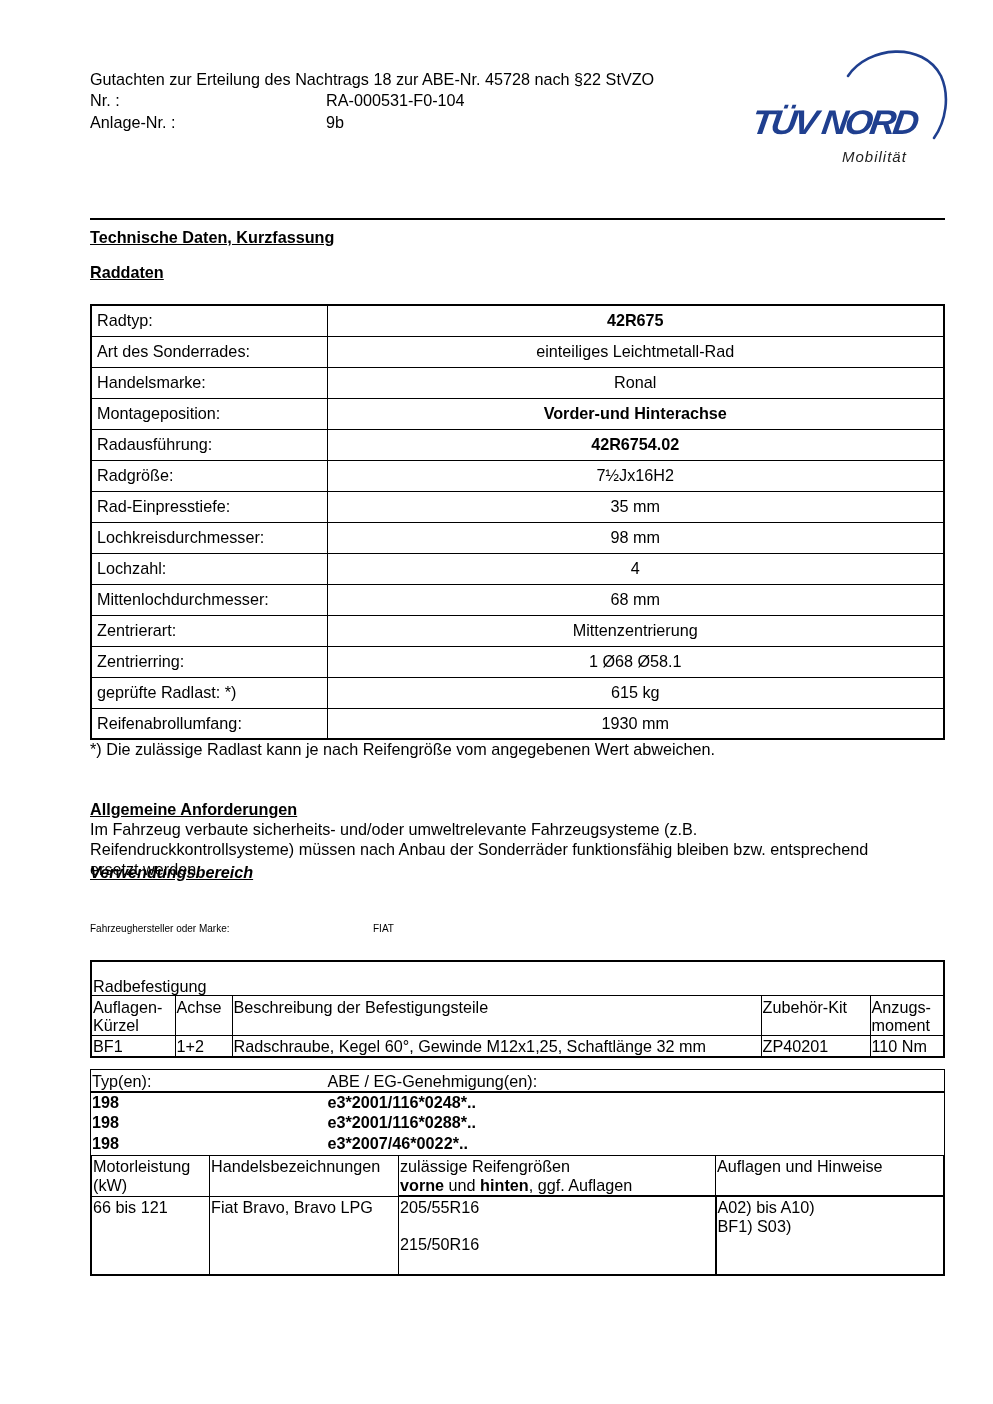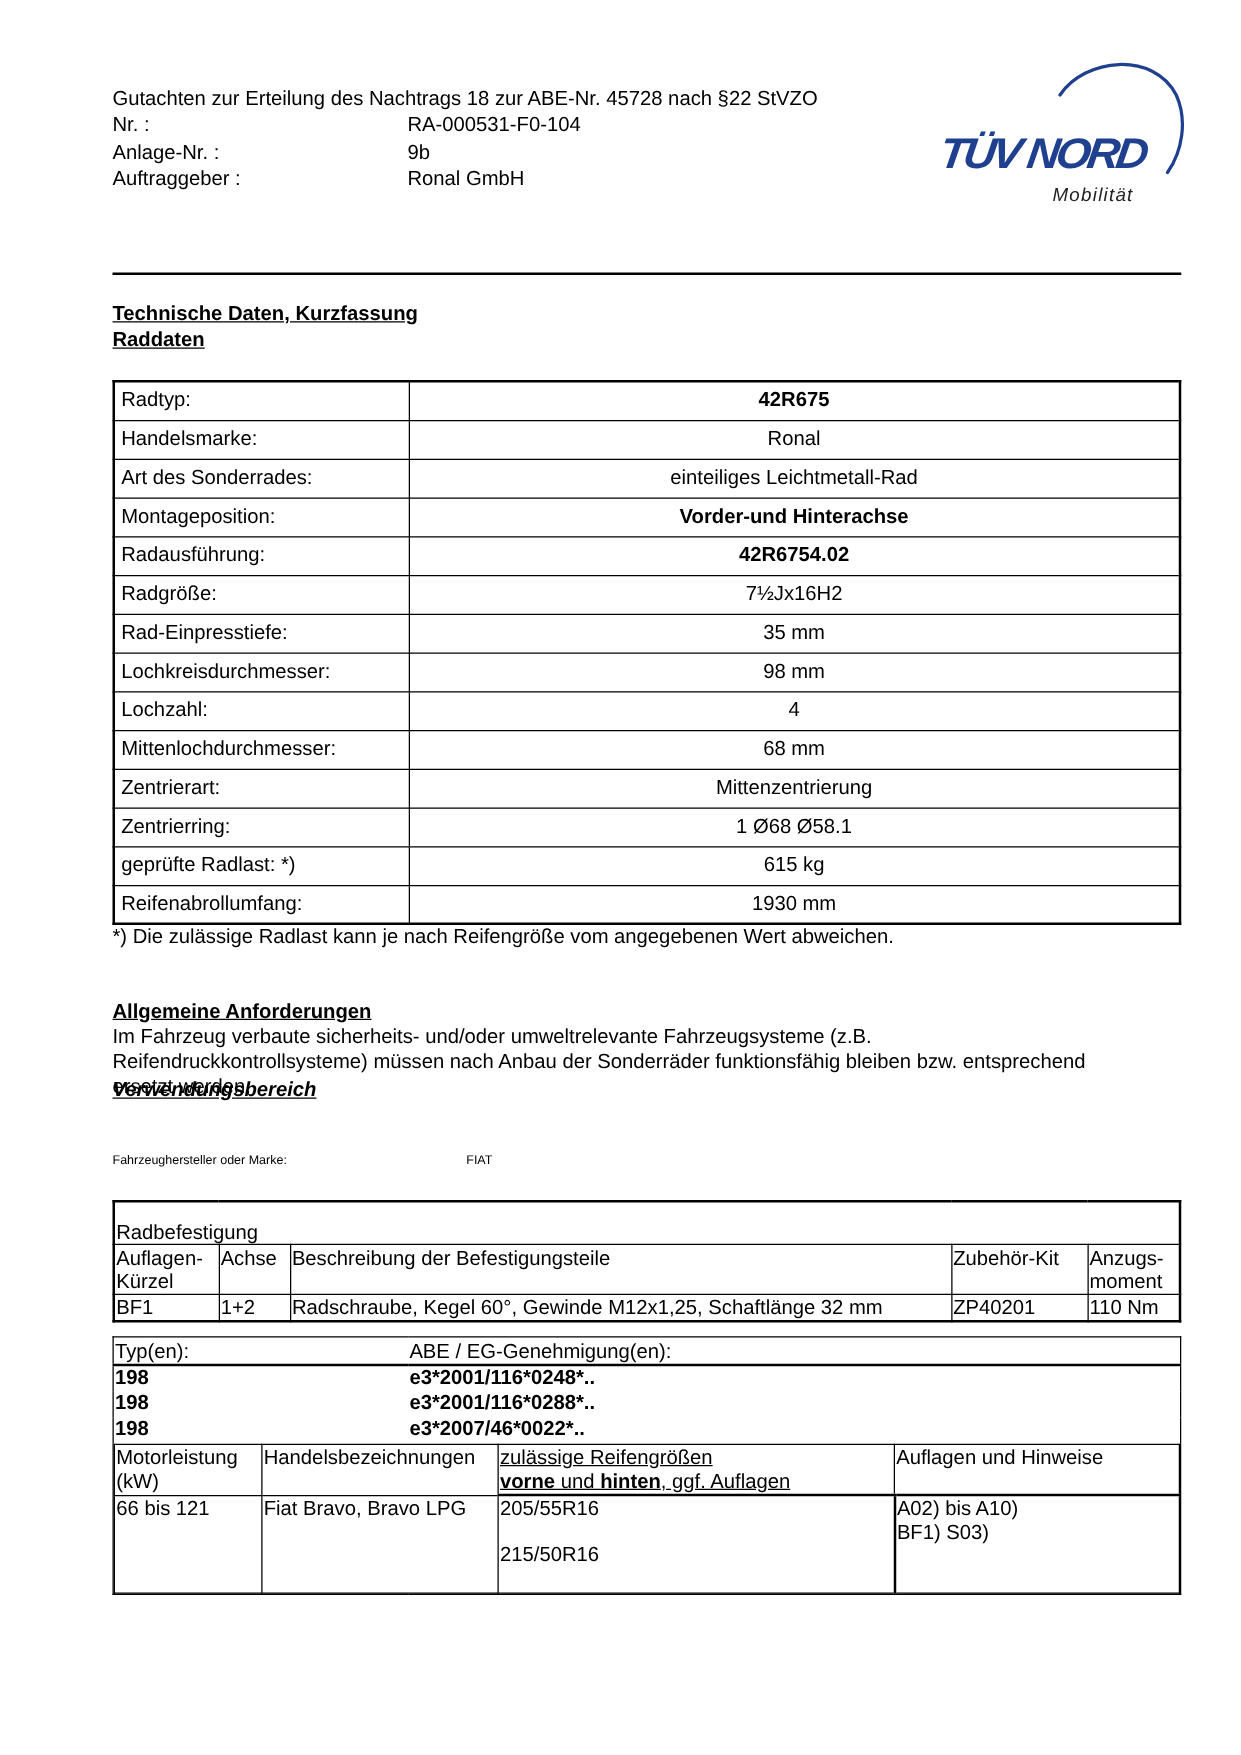--- a/index.html
+++ b/index.html
@@ -47,21 +47,21 @@
     .bf-table .c5 { }
 
     .typ-table { position: absolute; left: 90px; top: 1069px; width: 855px; border: 1.5px solid #000; }
     .typ-table td { font-size: 16.2px; line-height: 19px; vertical-align: top; padding: 0 1px; }
     .typ-head td { border-bottom: 2px solid #000; height: 22px; padding-top: 2px; }
     .typ-row td { font-weight: bold; height: 21px; margin-top: 36px; }
     .typ-row td.t { width: 236px; }
     .typ-inner { width: 100%; border-collapse: collapse; }
     .typ-inner td { border: 1px solid #000; }
     .det-head td { height: 40px; padding-top: 1px; }
-    .det-head td.reifen { border-bottom: 2px solid #000; text-decoration: underline; }
+    .det-head td.reifen { border-bottom: 2px solid #000; }
     .det-head td.hinweise { border-bottom: 2px solid #000; }
     .det-row td { height: 78px; padding-top: 1px; margin-top: 48px; }
     .d1 { width: 118px; }
     .d2 { width: 189px; }
     .d3 { width: 317px; }
     .d4 { }
     .det-row td.d4 { border-left: 2px solid #000; }
     .det-head td.d4 { border-left: 1.5px solid #000; }
     b { font-weight: bold; }
     .spacer { height: 18px; display: block; }
@@ -72,52 +72,48 @@
 <div class="header-block">
   <div class="header-title">Gutachten zur Erteilung des Nachtrags 18 zur ABE-Nr. 45728 nach §22 StVZO</div>
   <div class="header-row">
     <span class="k">Nr. :</span>
     <span class="v">RA-000531-F0-104</span>
   </div>
   <div class="header-row">
     <span class="k">Anlage-Nr. :</span>
     <span class="v">9b</span>
   </div>
-  <div class="header-row">
-    <span class="k">Auftraggeber :</span>
-    <span class="v">Ronal GmbH</span>
-  </div>
 </div>
 
 <div class="logo">
   <svg width="200" height="124" viewBox="0 0 200 124">
     <path d="M 100 30 C 120 0, 175 -5, 193 30 C 202 50, 198 75, 186 92" fill="none" stroke="#1f3f8f" stroke-width="2.6" stroke-linecap="round"></path>
   </svg>
   <div class="logo-word">TÜV NORD</div>
   <div class="logo-sub">Mobilität</div>
 </div>
 
 <div class="rule"></div>
 
-<div class="section-heading" style="top:241px;">Technische Daten, Kurzfassung</div>
+<div class="section-heading" style="top:227px;">Technische Daten, Kurzfassung</div>
 <div class="section-heading" style="top:262px;">Raddaten</div>
 
 <table class="rad-table">
   <tbody id="rad-body">
       <tr>
         <td class="k">Radtyp:</td>
         <td class="v bold">42R675</td>
       </tr>
       <tr>
+        <td class="k">Art des Sonderrades:</td>
+        <td class="v">einteiliges Leichtmetall-Rad</td>
+      </tr>
+      <tr>
         <td class="k">Handelsmarke:</td>
         <td class="v">Ronal</td>
-      </tr>
-      <tr>
-        <td class="k">Art des Sonderrades:</td>
-        <td class="v">einteiliges Leichtmetall-Rad</td>
       </tr>
       <tr>
         <td class="k">Montageposition:</td>
         <td class="v bold">Vorder-und Hinterachse</td>
       </tr>
       <tr>
         <td class="k">Radausführung:</td>
         <td class="v bold">42R6754.02</td>
       </tr>
       <tr>

